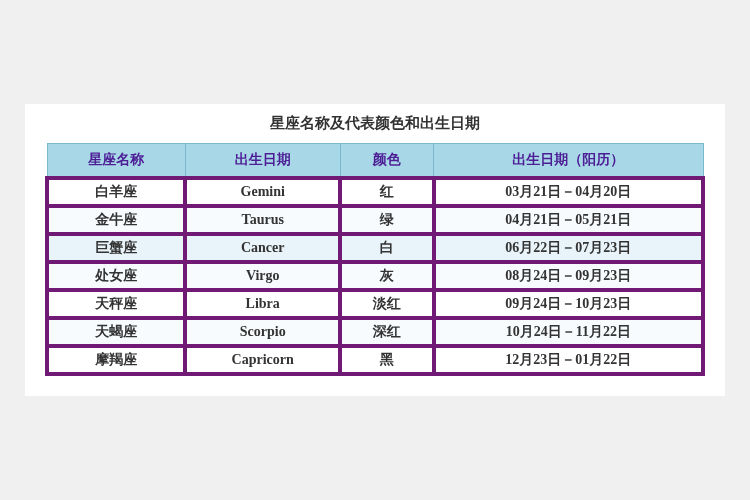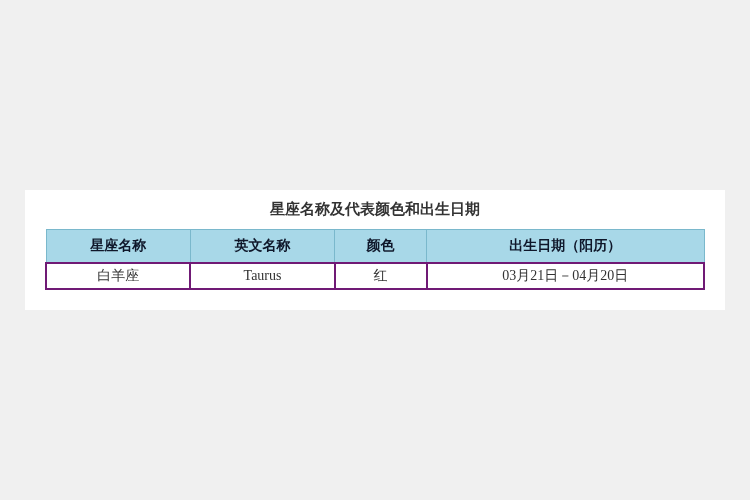--- a/index.html
+++ b/index.html
@@ -30,57 +30,94 @@
       border-collapse: collapse;
     }
     thead tr {
       background: #a8d8e8;
     }
     thead th {
       border: 1px solid #7ab8cc;
       padding: 7px 10px;
       text-align: center;
       font-weight: bold;
-      color: #0f172a;
+      color: #4c1d95;
     }
     tbody tr {
       background: #fff;
     }
     tbody tr:nth-child(even) {
       background: #f7fbfd;
     }
     tbody td {
-      border: 2px solid #701a75;
+      border: 4px solid #701a75;
       padding: 3px 10px;
       text-align: center;
       color: #333;
+      font-weight: bold;
     }
     tbody td:first-child {
       text-align: center;
     }
     .highlight-row {
       background: #e8f4fa !important;
     }
   </style>
 </head>
 <body>
 
 <div class="container">
   <div class="page-title">星座名称及代表颜色和出生日期</div>
   <table>
     <thead>
       <tr>
         <th>星座名称</th>
-        <th>英文名称</th>
+        <th>出生日期</th>
         <th>颜色</th>
         <th>出生日期（阳历）</th>
       </tr>
     </thead>
     <tbody id="table-body">
     <tr>
           <td>白羊座</td>
-          <td>Taurus</td>
+          <td>Gemini</td>
           <td>红</td>
           <td>03月21日－04月20日</td>
+        </tr>
+        <tr>
+          <td>金牛座</td>
+          <td>Taurus</td>
+          <td>绿</td>
+          <td>04月21日－05月21日</td>
+        </tr>
+        <tr class="highlight-row">
+          <td>巨蟹座</td>
+          <td>Cancer</td>
+          <td>白</td>
+          <td>06月22日－07月23日</td>
+        </tr>
+        <tr>
+          <td>处女座</td>
+          <td>Virgo</td>
+          <td>灰</td>
+          <td>08月24日－09月23日</td>
+        </tr>
+        <tr>
+          <td>天秤座</td>
+          <td>Libra</td>
+          <td>淡红</td>
+          <td>09月24日－10月23日</td>
+        </tr>
+        <tr>
+          <td>天蝎座</td>
+          <td>Scorpio</td>
+          <td>深红</td>
+          <td>10月24日－11月22日</td>
+        </tr>
+        <tr>
+          <td>摩羯座</td>
+          <td>Capricorn</td>
+          <td>黑</td>
+          <td>12月23日－01月22日</td>
         </tr>
       </tbody>
   </table>
 </div>
 
 </body></html>

